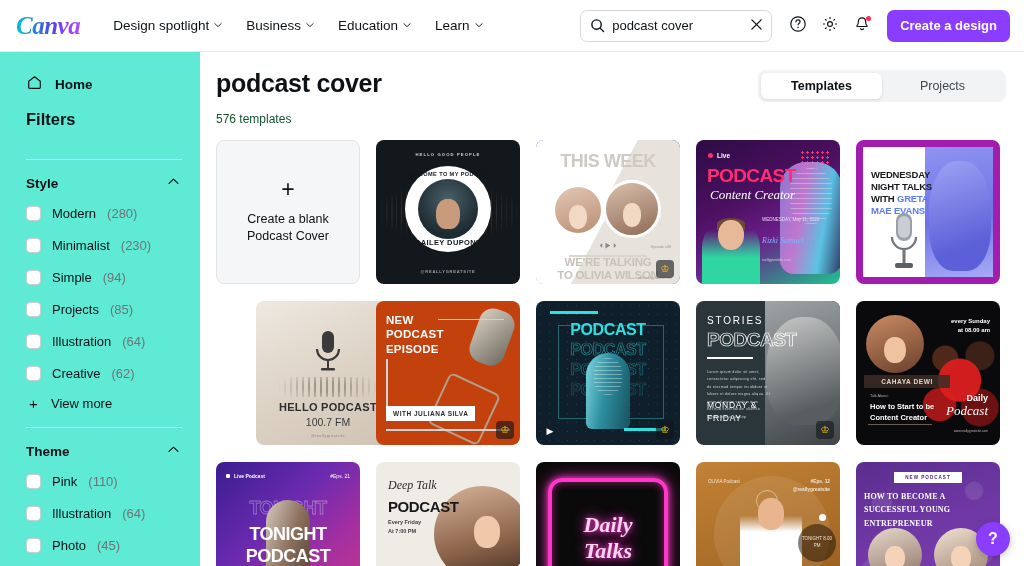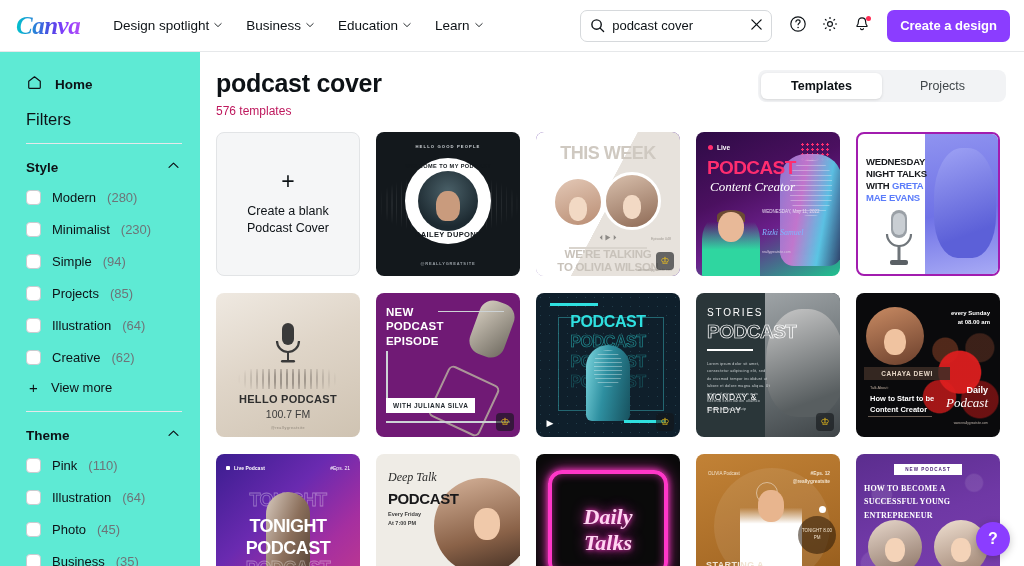--- a/index.html
+++ b/index.html
@@ -85,22 +85,22 @@
     background: #5eead4;
     overflow: hidden;
   }
   .home-row {
     display: flex; align-items: center; gap: 12px;
     font-size: 13.5px; font-weight: bold; color: #0d1216;
     padding: 4px 4px 4px 2px; border-radius: 6px; cursor: pointer;
     margin-bottom: 12px;
   }
   .filters-title {
-    font-size: 16.5px; font-weight: normal; color: #0d1216;
-    padding-left: 2px; margin-bottom: 14px;
+    font-size: 16.5px; font-weight: bold; color: #0d1216;
+    padding-left: 2px; margin-bottom: 30px;
   }
   .divider { height: 1px; background: #e6e8ea; margin: 0 2px 14px 2px; }
   .group-head {
     display: flex; align-items: center; justify-content: space-between;
     padding: 0 4px 0 2px; margin-bottom: 14px; cursor: pointer;
   }
   .group-title { font-size: 13.5px; font-weight: bold; color: #0d1216; }
   .filter-row {
     display: flex; align-items: center; gap: 11px;
     padding: 0 2px; margin-bottom: 17px; cursor: pointer;
@@ -119,21 +119,21 @@
   }
   .plus-sm { font-size: 15px; color:#0d1216; width:15px; text-align:center; line-height:1;}
 
   
   .main {
     flex: 1; padding: 18px 18px 0 16px;
     overflow: hidden; position: relative;
   }
   .main-head { display: flex; align-items: flex-start; margin-bottom: 14px; }
   .page-title { font-size: 25px; font-weight: bold; letter-spacing: -0.3px; line-height: 1.1; }
-  .result-count { font-size: 12px; color: #be185d; margin-top: 6px; }
+  .result-count { font-size: 12px; color: #14532d; margin-top: 14px; }
   .toggle {
     margin-left: auto; display: flex; background: #f2f3f5;
     border-radius: 8px; padding: 3px; width: 248px; height: 32px;
   }
   .toggle-opt {
     flex: 1; display: flex; align-items: center; justify-content: center;
     font-size: 12.5px; border-radius: 6px; cursor: pointer; color: #40464a;
   }
   .toggle-opt.active {
     background: #fff; color: #0d1216; font-weight: bold;
@@ -253,21 +253,21 @@
     background: linear-gradient(180deg, transparent 0 18%, #2fd6a0 60%, #2fd6a0 100%);
     border-radius:30px 30px 0 0;
   }
   .c-creator .man:after{content:"";position:absolute;left:50%;top:2px;transform:translateX(-50%);width:26px;height:30px;border-radius:48%;background:#e8b998;}
   .c-creator .hr { position:absolute;left:50%;top:0;transform:translateX(-50%);width:28px;height:12px;border-radius:50% 50% 0 0;background:#6b4a33;}
   .c-creator .meta { left:66px; top:76px; font-size:4.5px; color:#e6d8f0; line-height:1.9;}
   .c-creator .guest { left:66px; top:96px; font-size:8px; font-style:italic; color:#7fb6ff; font-family:"Liberation Serif",serif;}
   .c-creator .url2 { left:66px; top:118px; font-size:3.4px; color:#d5c8e0;}
 
   
-  .c-greta { background:#fff; border:2px solid #a21caf;}
+  .c-greta { background:#fff; border:7px solid #a21caf;}
   .c-greta .rside {
     right:0; top:0; width:52%; height:100%;
     background: linear-gradient(170deg,#8f93f0 0%,#6f72e6 55%,#a8aaf5 100%);
   }
   .c-greta .rface {
     position:absolute; right:2px; top:14px; width:62px; height:110px;
     border-radius:45% 45% 38% 38%;
     background: linear-gradient(160deg,#9fa3f5 0%,#5c60d8 75%);
   }
   .c-greta .txt {
@@ -276,35 +276,36 @@
     letter-spacing:-.2px;
   }
   .c-greta .blue { color:#5b7cfa; }
   .c-greta .mic2 {
     left:24px; bottom:4px; width:34px; height:62px;
   }
 
   
   .c-hello {
     background: linear-gradient(155deg,#efe9e1 0%,#dfd5c8 45%,#cfc3b2 100%);
+    margin-left: 40px;
   }
   .c-hello .m { left:0; right:0; top:28px; text-align:center; color:#3a3a3a;}
   .c-hello .wv {
     left:22px; right:22px; top:76px; height:20px;
     background: repeating-linear-gradient(90deg, #8a8178 0 2px, transparent 2px 6px);
     -webkit-mask-image: radial-gradient(ellipse 60% 100% at 50% 50%, #000 25%, transparent 85%);
     mask-image: radial-gradient(ellipse 60% 100% at 50% 50%, #000 25%, transparent 85%);
     opacity:.75;
   }
   .c-hello .t1 { left:0;right:0;top:100px;text-align:center;font-size:11px;font-weight:bold;color:#2e2e2e;letter-spacing:.3px;}
   .c-hello .t2 { left:0;right:0;top:115px;text-align:center;font-size:10.5px;color:#3b3b3b;}
   .c-hello .t3 { left:0;right:0;top:133px;text-align:center;font-size:3.6px;color:#8b8377;letter-spacing:.5px;}
 
   
-  .c-newep { background: #701a75; }
+  .c-newep { background: #c2410c; }
   .c-newep .micbody{
     position:absolute; right:10px; top:8px; width:36px;height:56px;border-radius:14px;
     background: linear-gradient(120deg,#d8d0c2,#6f6a60); transform: rotate(20deg);
   }
   .c-newep .stand{
     position:absolute; right:28px; bottom:8px; width:56px;height:56px;
     border:2px solid #b5ad9f; border-radius:6px; transform: rotate(25deg); opacity:.85;
   }
   .c-newep .hdr { left:10px; top:12px; font-size:11.5px; font-weight:bold; color:#fff; line-height:1.28; letter-spacing:.2px;}
   .c-newep .ln { left:62px; top:18px; width:66px; height:1.5px; background:#cdd3d6;}

